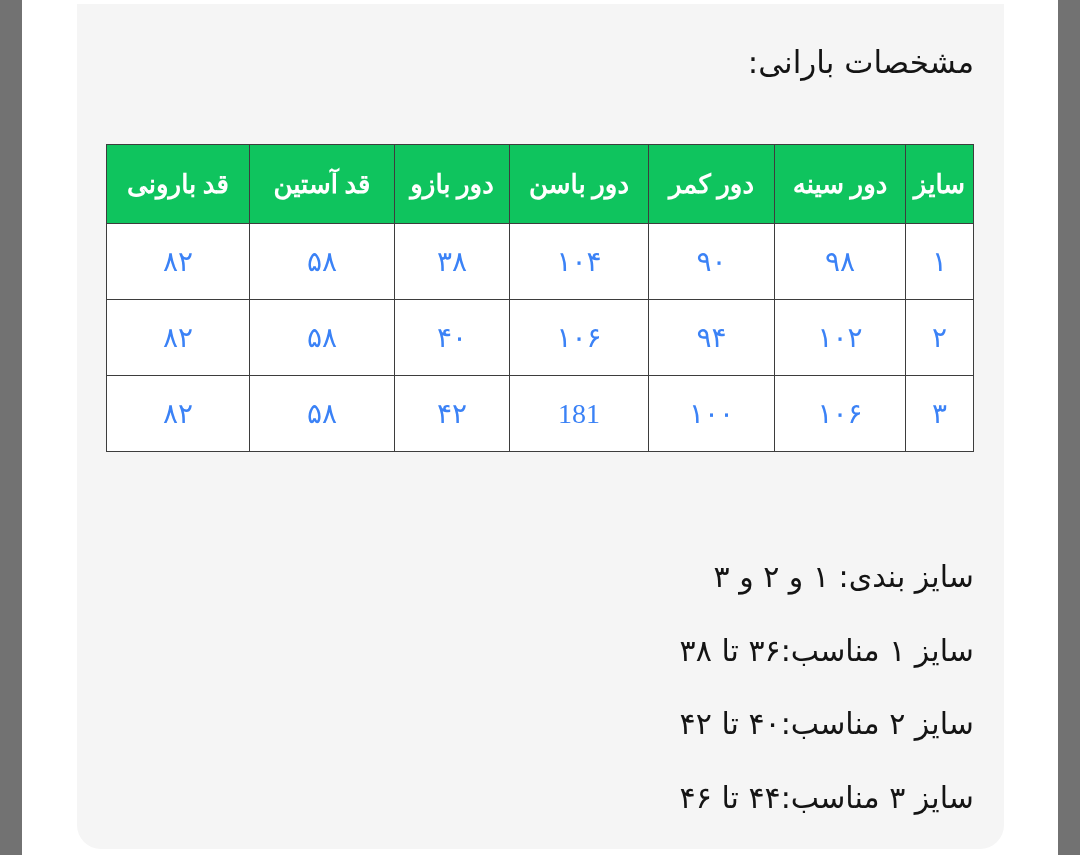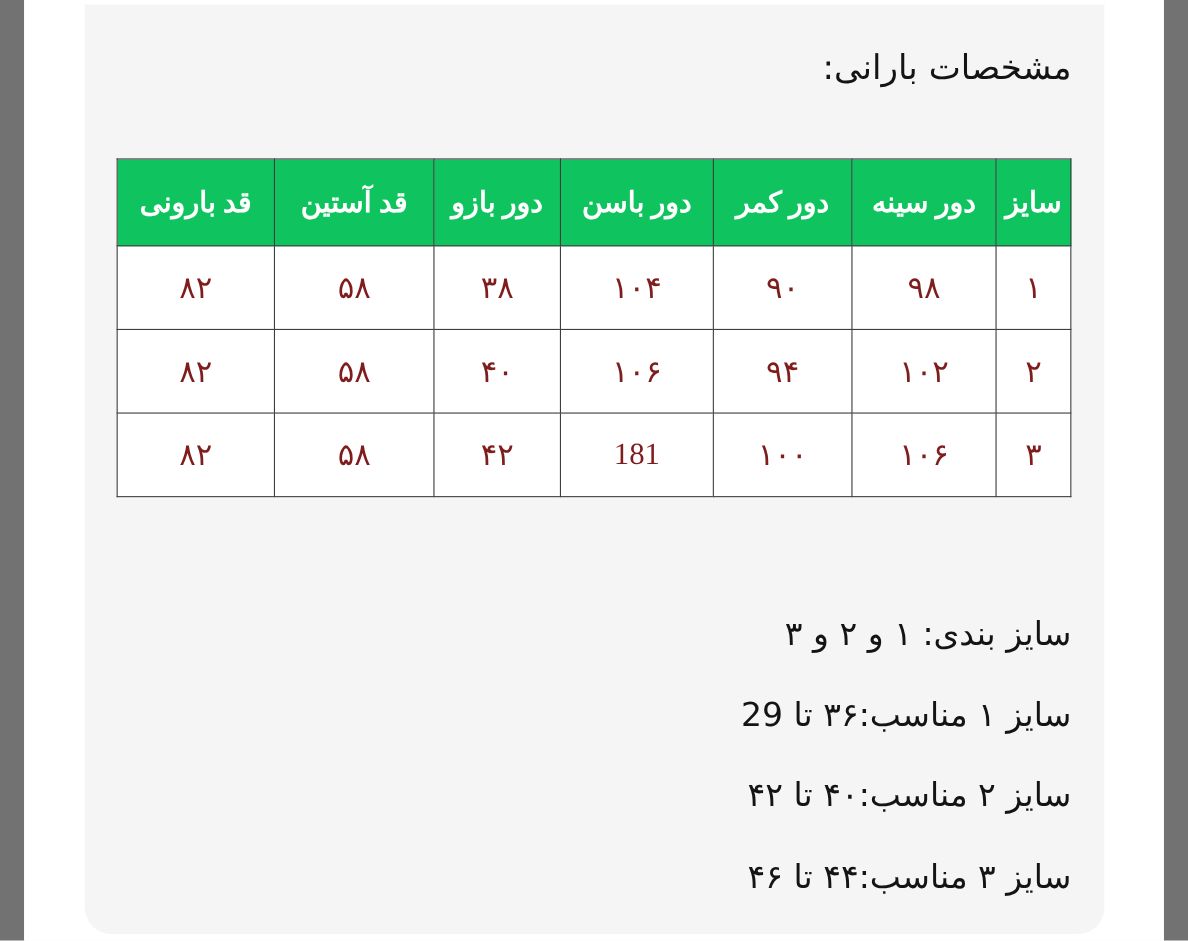--- a/index.html
+++ b/index.html
@@ -81,21 +81,21 @@
     background: #0fc45e;
     color: #ffffff;
     font-size: 26px;
     font-weight: 700;
     height: 78px;
     letter-spacing: -0.3px;
     white-space: nowrap;
   }
   table.size-table tbody td {
     background: #ffffff;
-    color: #7f1d1d;
+    color: #3b82f6;
     font-size: 28px;
     font-weight: 400;
     height: 75px;
   }
 
   
   .col-size   { width: 68px;  }
   .col-chest  { width: 131px; }
   .col-waist  { width: 126px; }
   .col-hip    { width: 139px; }
@@ -177,19 +177,19 @@
             <td>۴۲</td>
             <td>۵۸</td>
             <td>۸۲</td>
           </tr>
         </tbody>
       </table>
     </div>
 
     <div class="notes">
       <p>سایز بندی: ۱ و ۲ و ۳</p>
-      <p>سایز ۱ مناسب:۳۶ تا 29</p>
+      <p>سایز ۱ مناسب:۳۶ تا ۳۸</p>
       <p>سایز ۲ مناسب:۴۰ تا ۴۲</p>
       <p>سایز ۳ مناسب:۴۴ تا ۴۶</p>
     </div>
 
   </div>
 </div>
 
 </body></html>

